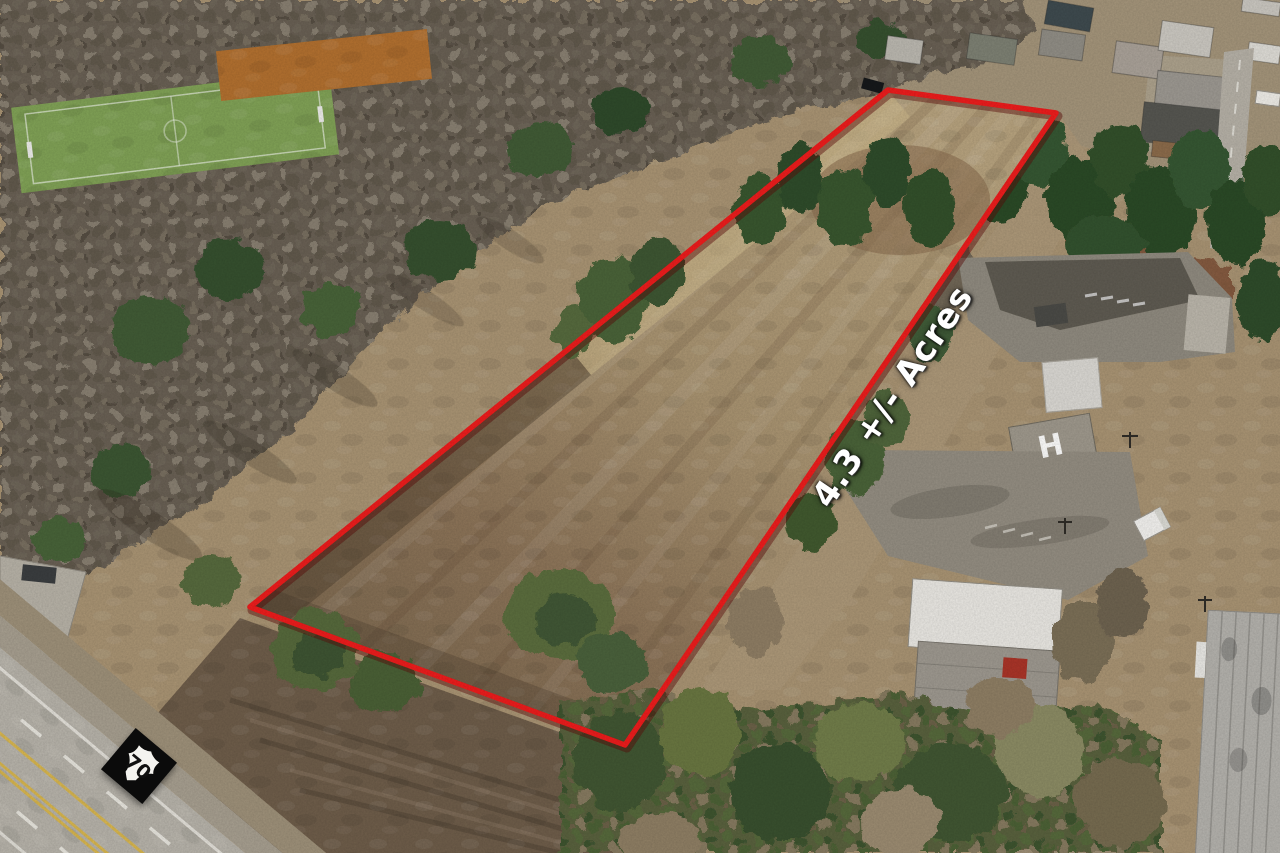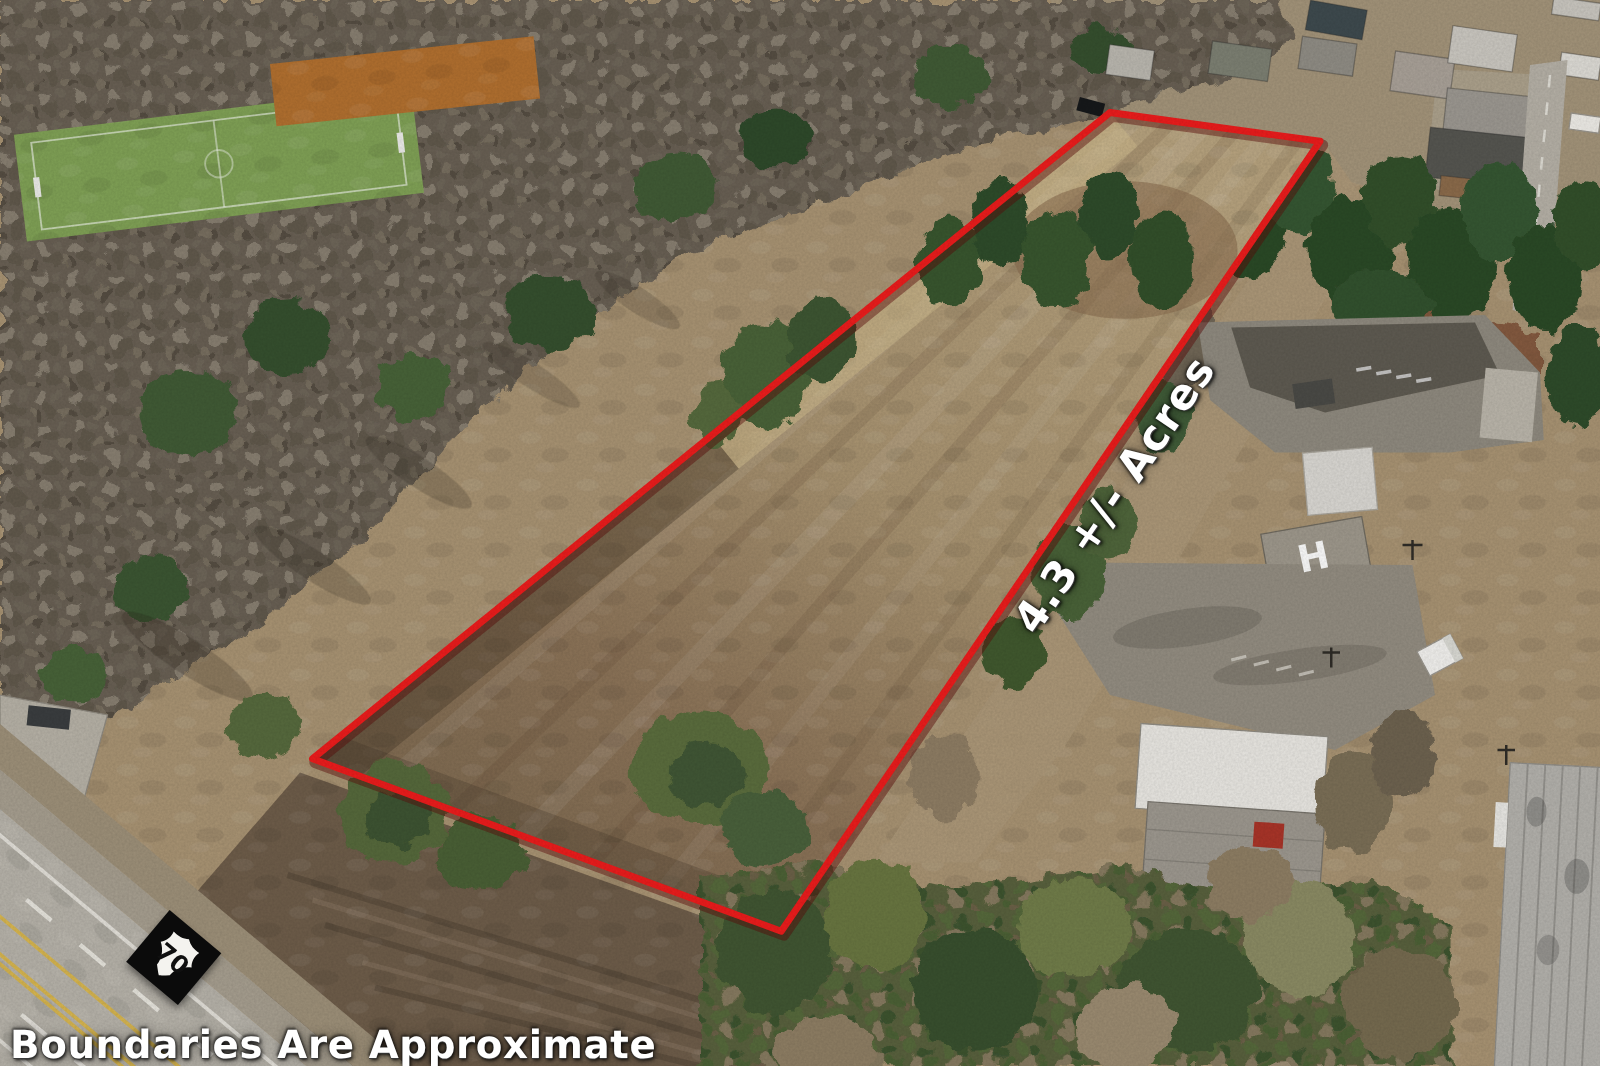--- a/index.html
+++ b/index.html
@@ -332,15 +332,14 @@
 <div class="route-marker">
   <svg width="46" height="46" viewBox="0 0 40 40">
     <path d="M20 3.5 C16.8 6 12.4 6.9 8.4 6.2 C9.6 10.2 8.8 14.3 6 17.4
              C11.2 20.6 14.1 25.8 14.2 31.2 C16.4 33.2 18.2 34.8 20 36.2
              C21.8 34.8 23.6 33.2 25.8 31.2 C25.9 25.8 28.8 20.6 34 17.4
              C31.2 14.3 30.4 10.2 31.6 6.2 C27.6 6.9 23.2 6 20 3.5 Z" fill="#f4f3ef"></path>
     <text x="20" y="27" text-anchor="middle" font-size="17" font-weight="bold" fill="#101010">70</text>
   </svg>
 </div>
 
-<div class="overlay-label disclaimer">Boundaries Are Approximate</div>
 
 </div>
 
 </body></html>

